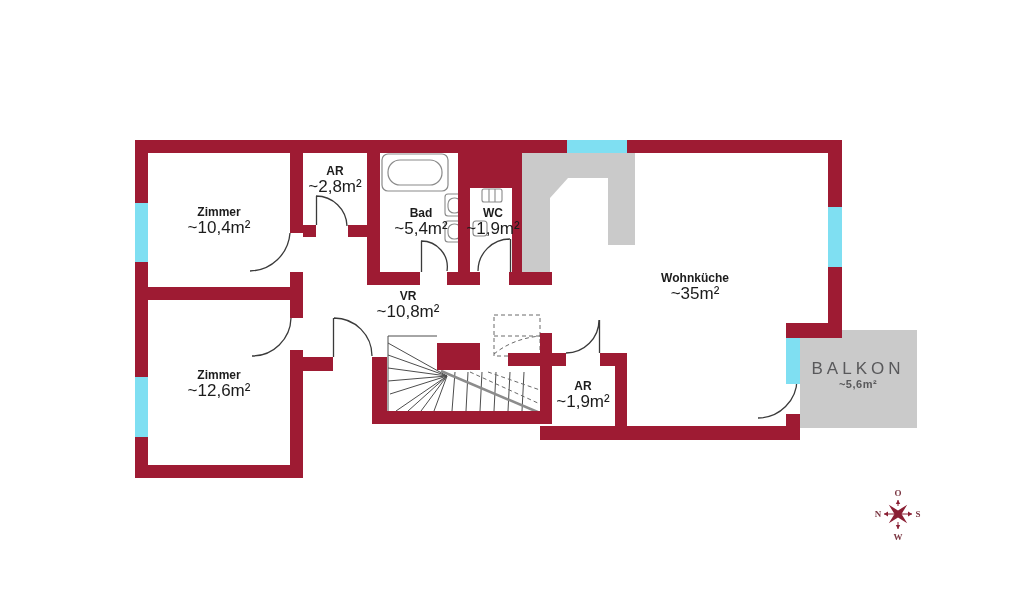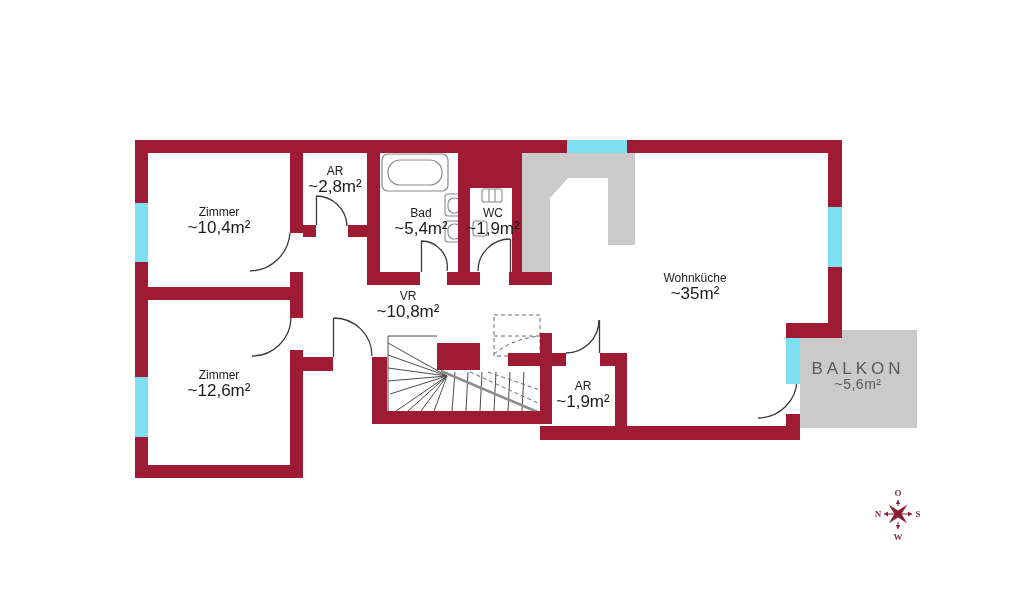--- a/index.html
+++ b/index.html
@@ -6,24 +6,24 @@
   #canvas{position:relative;width:1024px;height:596px;background:#ffffff;overflow:hidden;
           font-family:"Liberation Sans", sans-serif;}
   .wall{position:absolute;background:var(--wall,#9e1b33);}
   .window{position:absolute;background:var(--window,#7fdff2);}
   .grayarea{position:absolute;background:var(--gray,#cacaca);}
   svg.lines{position:absolute;left:0;top:0;z-index:2;}
   .wall{z-index:3;}
   .window{z-index:4;}
   .room-label{position:absolute;z-index:5;text-align:center;color:#1c1c1c;
               transform:translate(-50%,-50%);white-space:nowrap;}
-  .room-label .rname{font-size:12px;font-weight:normal;line-height:15px;}
+  .room-label .rname{font-size:12px;font-weight:bold;line-height:15px;}
   .room-label .rarea{font-size:17px;font-weight:normal;line-height:15px;}
   .balkon-label .rname{font-size:17px;font-weight:normal;letter-spacing:4px;color:#59595b;line-height:14px;}
-  .balkon-label .rarea{font-size:14px;font-weight:normal;letter-spacing:0.5px;color:#59595b;line-height:16px;}
+  .balkon-label .rarea{font-size:11px;font-weight:bold;letter-spacing:0.5px;color:#59595b;line-height:16px;}
   .compass{position:absolute;z-index:5;}
   .compass text{font-family:"Liberation Serif", serif;font-size:9px;fill:#7b3642;font-weight:bold;}
 </style>
 </head>
 <body>
 
 <div id="canvas">
 
   <div class="grayarea" style="left:800px;top:330px;width:117px;height:98px;z-index:1;"></div>
 

